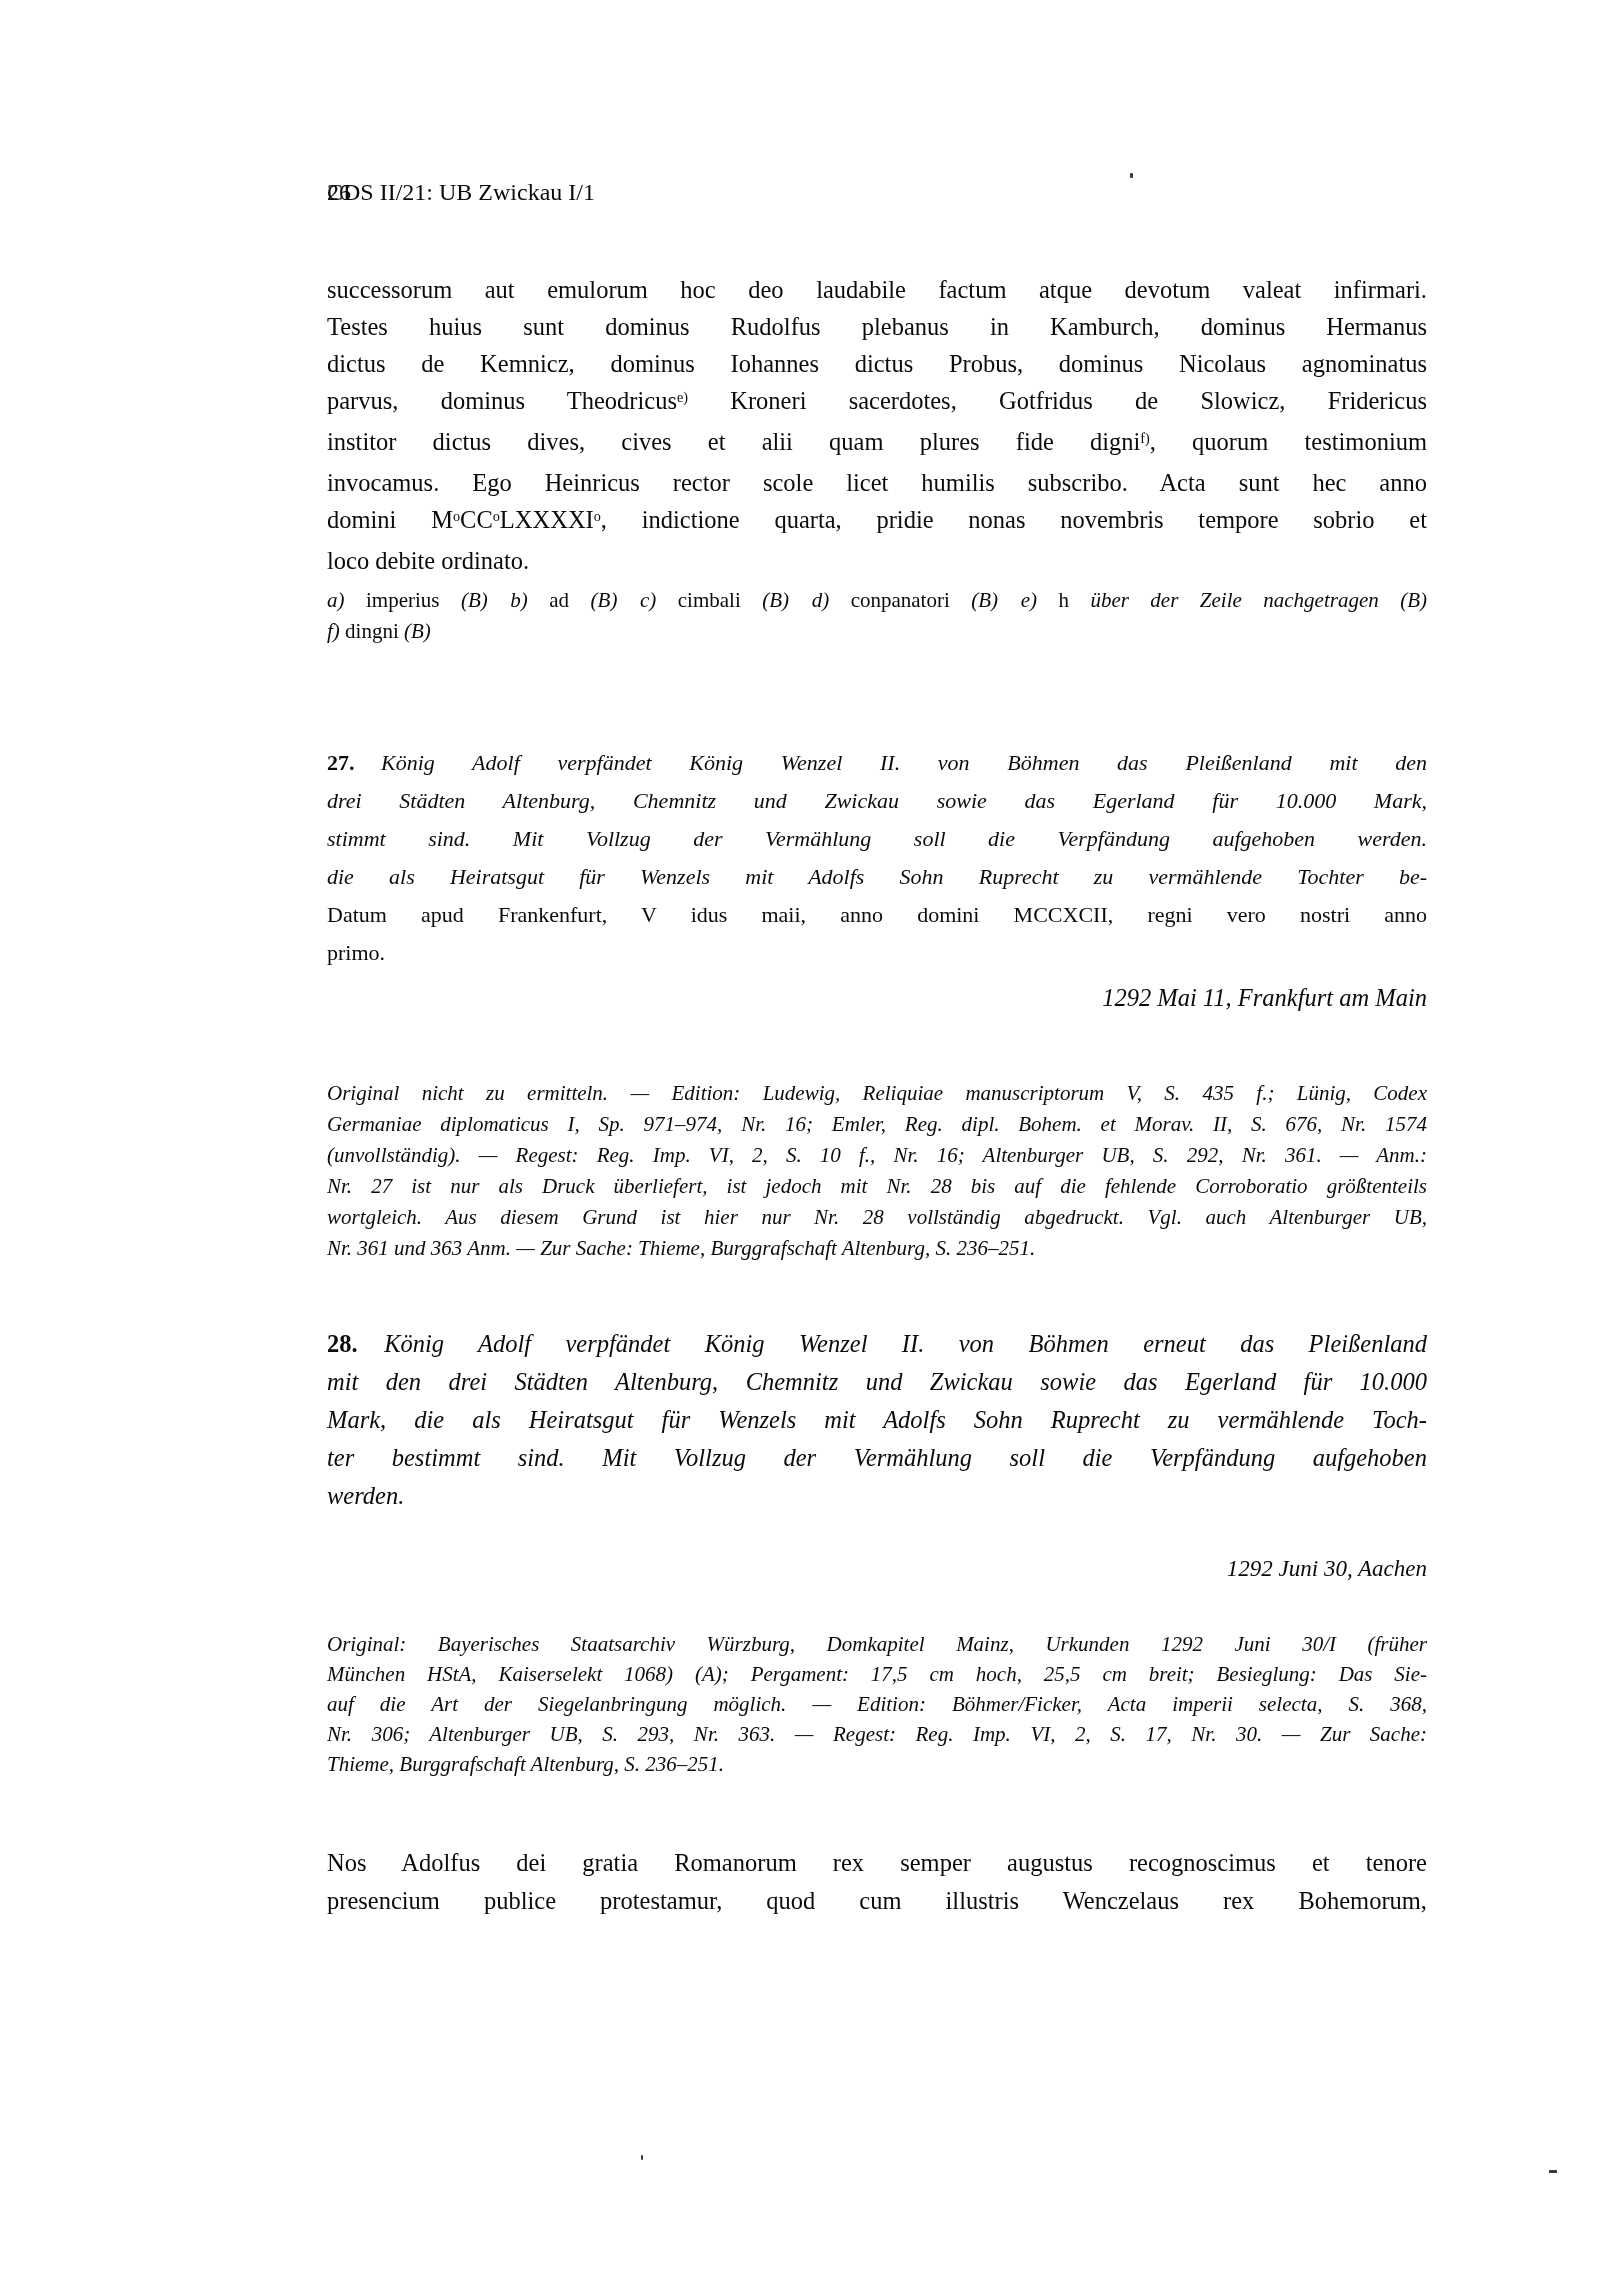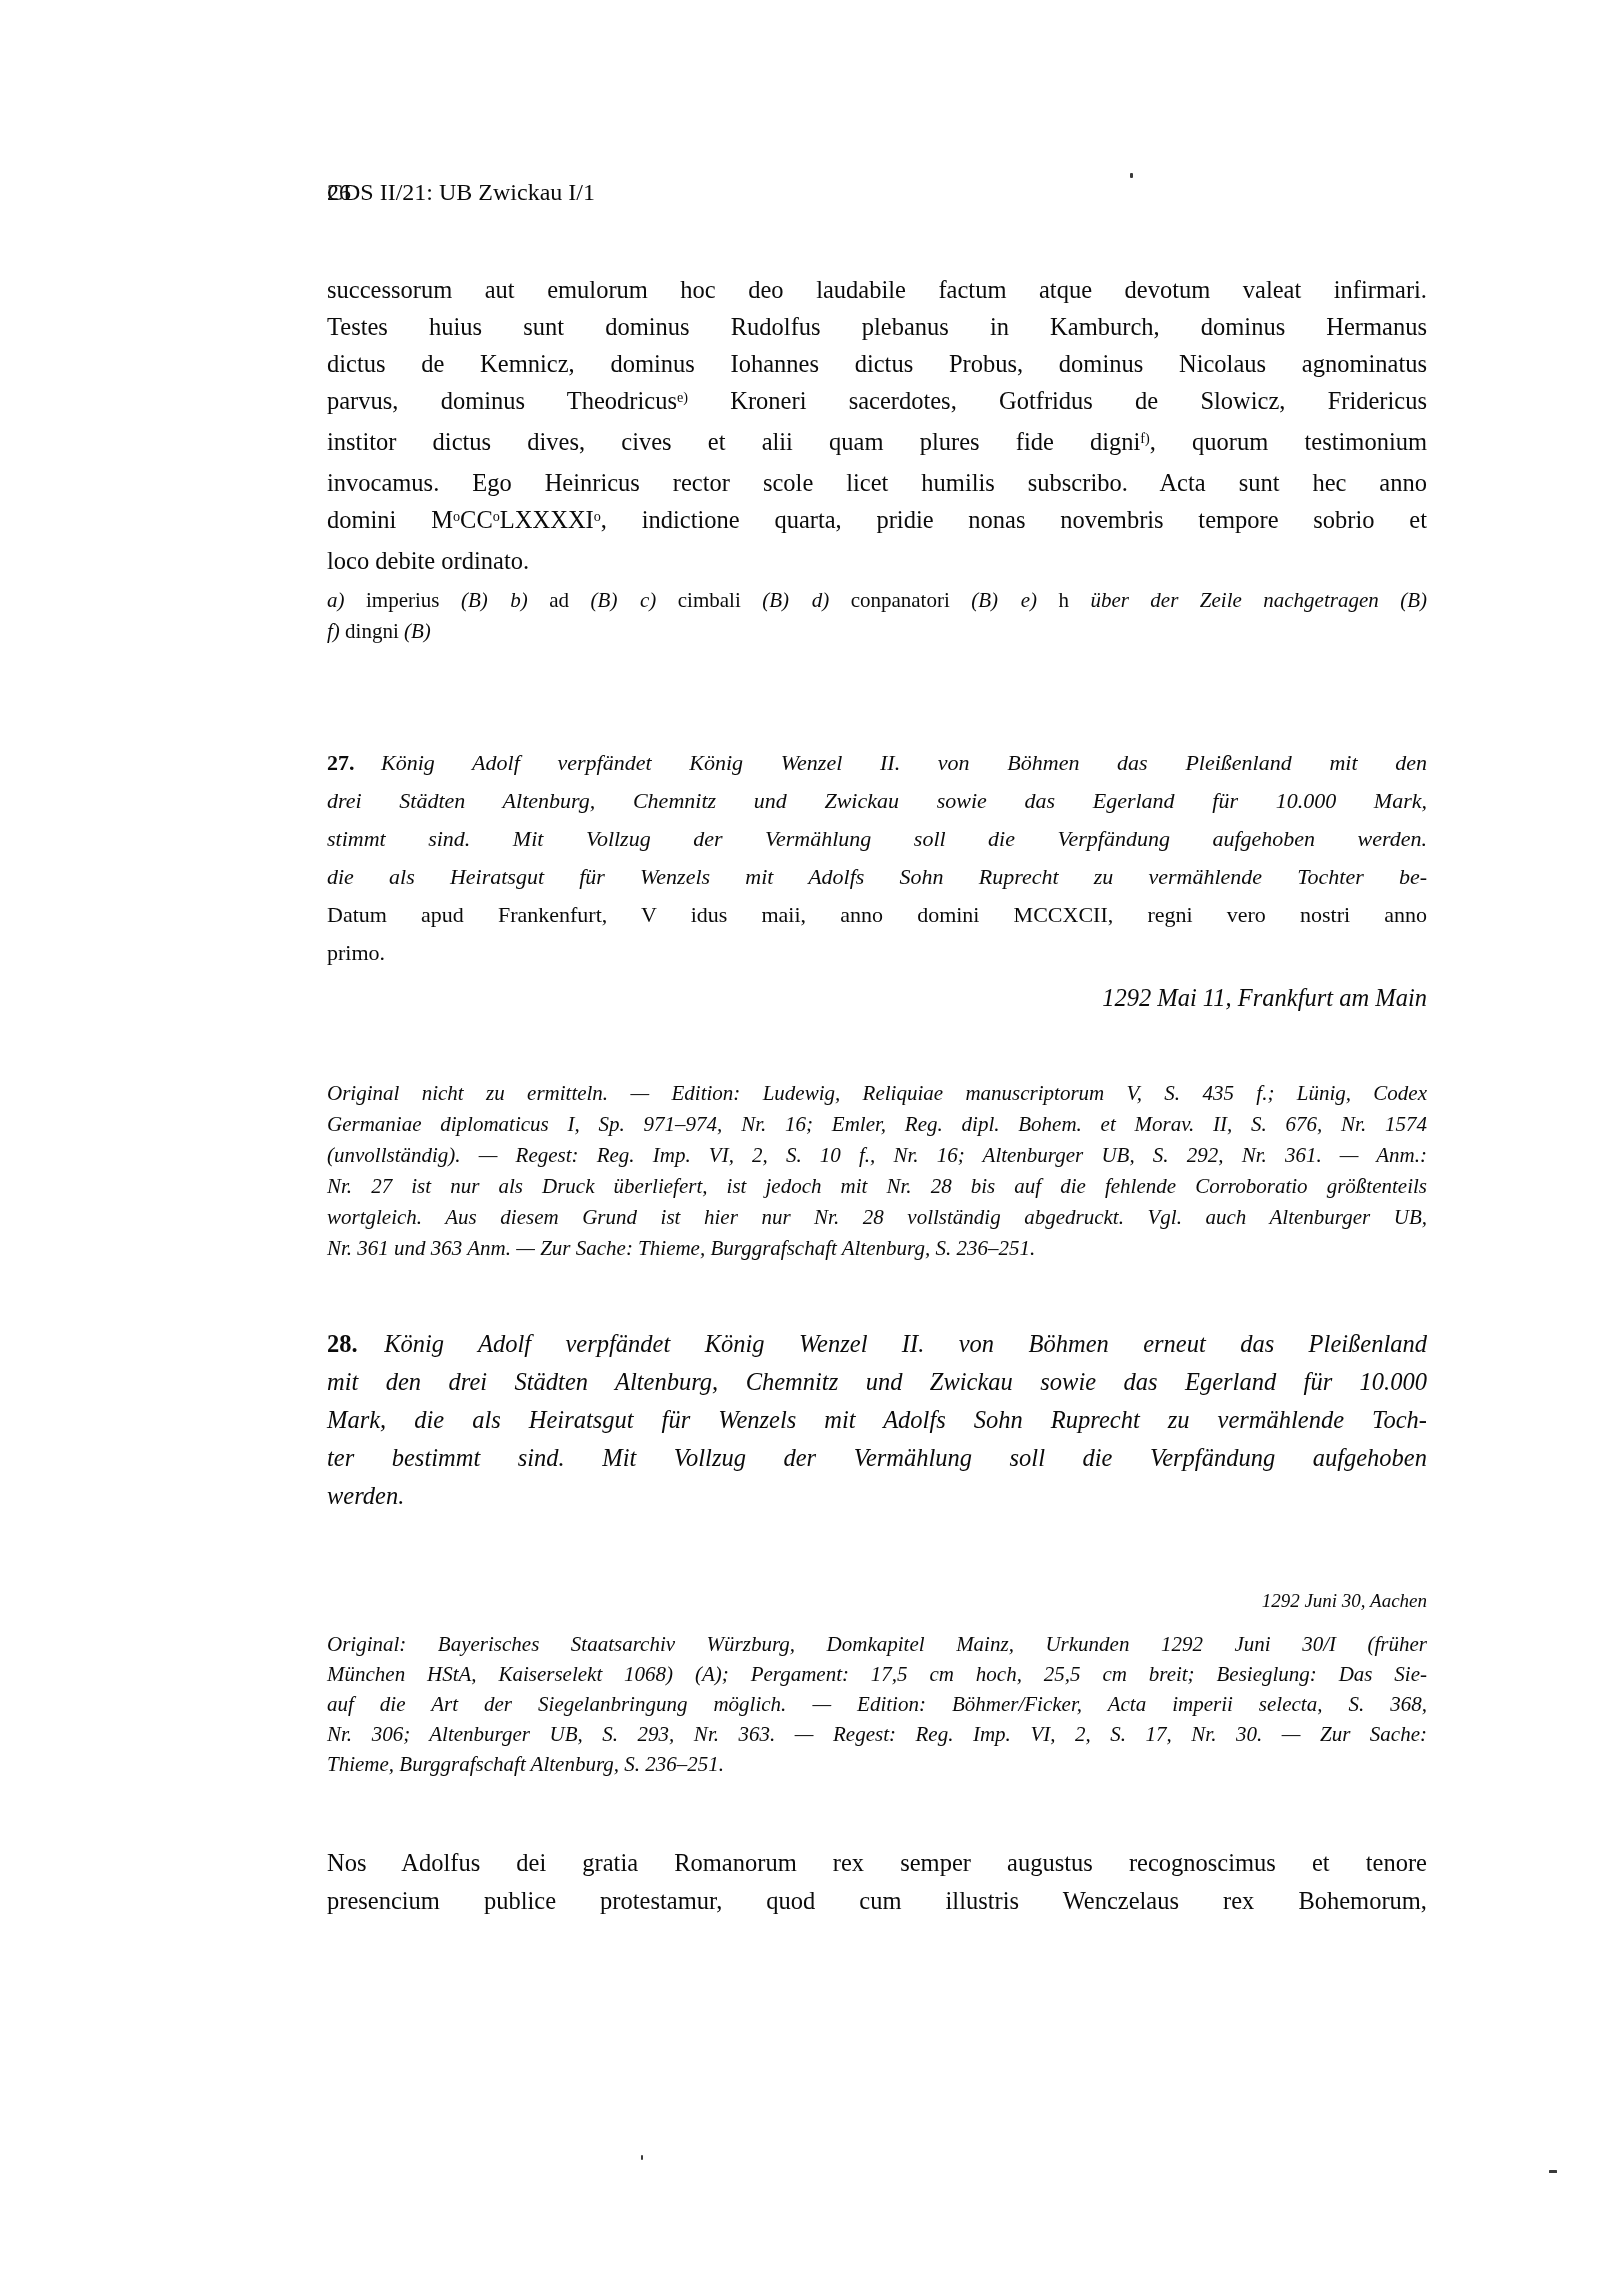--- a/index.html
+++ b/index.html
@@ -29,21 +29,21 @@
   .line.left  { text-align-last: left; }
   .line.right { text-align: left; text-align-last: right; font-style: italic; }
 
   
   .b-para1       { top: 271px;  font-size: 24.5px; line-height: 37px; }
   .b-footnotes   { top: 585px; font-size: 21px; line-height: 31px; }
   .b-entry27     { top: 744px; font-size: 22px; line-height: 38px; font-style: italic; }
   .b-date27      { top: 983px; font-size: 24.5px; line-height: 29.5px; font-style: italic; }
   .b-apparatus27 { top: 1078px; font-size: 21px; line-height: 31px; font-style: italic; }
   .b-entry28     { top: 1325px; font-size: 24.5px; line-height: 38px; font-style: italic; }
-  .b-date28      { top: 1554px; font-size: 19px; line-height: 29.5px; font-style: italic; margin-top: 32px; }
+  .b-date28      { top: 1554px; font-size: 23px; line-height: 29.5px; font-style: italic; }
   .b-apparatus28 { top: 1629px; font-size: 21px; line-height: 30px; font-style: italic; }
   .b-paranos     { top: 1844px; font-size: 24.5px; line-height: 38px; }
 
   .it  { font-style: italic; }
   .rom { font-style: normal; }
   .bd  { font-weight: 700; }
   .sup { font-size: 58%; position: relative; top: -0.48em; }
   .gap { display: inline-block; }
   .gap-item { width: 22.6px; }
   .gap-num  { width: 26.5px; }

